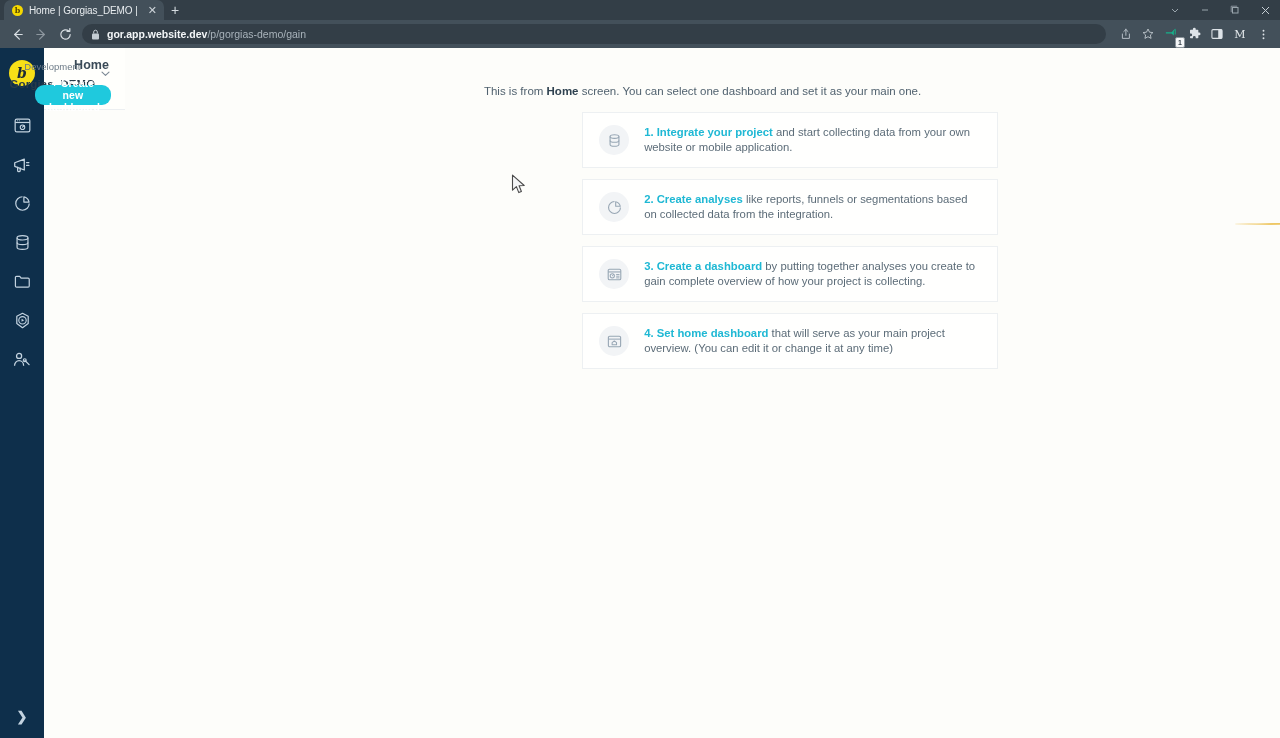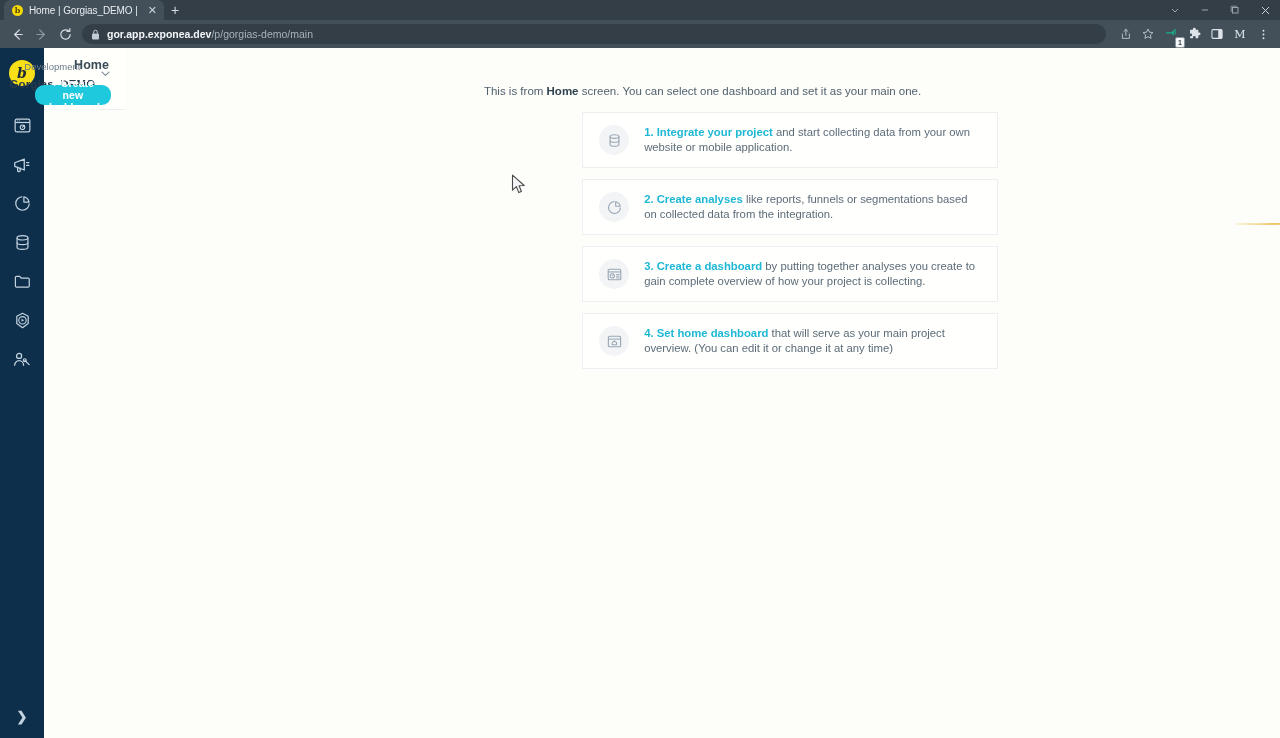--- a/index.html
+++ b/index.html
@@ -216,21 +216,21 @@
     </div>
 
     <div class="omnibox">
       <span class="lock-ico">
         <svg width="9" height="11" viewBox="0 0 9 11">
             <rect x="1" y="4.5" width="7" height="6" rx="1" fill="#c3ccd3"></rect>
             <path d="M2.7 4.5V3a1.8 1.8 0 0 1 3.6 0v1.5" fill="none" stroke="#c3ccd3" stroke-width="1"></path>
           </svg>
       </span>
       <span class="url">
-        <span class="host">gor.app.exponea.dev</span><span class="path">/p/gorgias-demo/main</span>
+        <span class="host">gor.app.website.dev</span><span class="path">/p/gorgias-demo/gain</span>
       </span>
     </div>
 
     <div class="tb-right">
       <div class="tb-icon">
         <svg width="14" height="14" viewBox="0 0 16 16">
             <path d="M5 8v5h8V8" fill="none" stroke="#b9c2c9" stroke-width="1.1" stroke-linecap="round"></path>
             <path d="M9 9.5V2.8M9 2.8L6.6 5.2M9 2.8l2.4 2.4" fill="none" stroke="#b9c2c9" stroke-width="1.1" stroke-linecap="round" stroke-linejoin="round"></path>
           </svg>
       </div>

